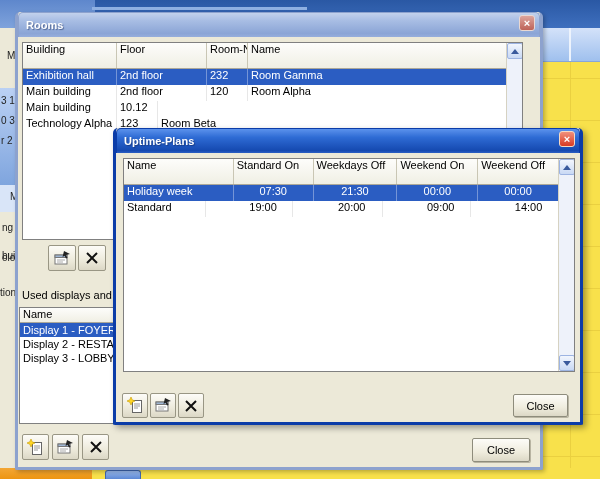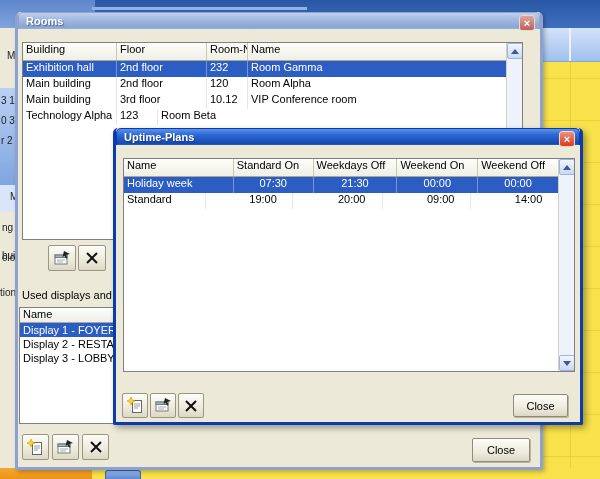--- a/index.html
+++ b/index.html
@@ -21,42 +21,42 @@
   .bg-orange { position:absolute; left:0; top:458px; width:92px; height:21px; background:linear-gradient(180deg,#F8B655,#ED9512); }
   .bg-blue-btn { position:absolute; left:105px; top:470px; width:36px; height:9px;
       background:linear-gradient(180deg,#9BBCF0,#5C87D4); border:1px solid #3E66B0; border-bottom:none; border-radius:3px 3px 0 0; }
   .bg-left { position:absolute; left:0; top:28px; width:16px; height:440px; background:#ECE9D8; overflow:hidden; }
   .bg-left .blue-block { position:absolute; left:0; top:60px; width:16px; height:97px; background:linear-gradient(180deg,#BBD1F4,#7FA5DE); }
   .bg-left .blue-row { position:absolute; left:0; top:157px; width:16px; height:27px; background:#D9E5F8; }
   .frag { position:absolute; font-size:10px; color:#222; white-space:nowrap; }
 
   
   .window { position:absolute; background:#ECE9D8; }
-  .titlebar { position:absolute; left:0; top:0; right:0; height:17px; border-radius:5px 5px 0 0;
+  .titlebar { position:absolute; left:0; top:0; right:0; height:25px; border-radius:5px 5px 0 0;
       display:flex; align-items:center; padding-left:7px; }
   .title-text { font-size:11px; font-weight:bold; color:#fff; text-shadow:1px 1px 1px rgba(20,40,90,.55); }
   .title-close { position:absolute; top:2px; right:4px; width:16px; height:16px; border-radius:3px;
       display:flex; align-items:center; justify-content:center; cursor:default;
       font-size:11px; font-weight:bold; color:#fff; line-height:1; }
 
   .rooms-win { left:15px; top:12px; width:528px; height:458px; z-index:2;
       border:3px solid #8DA2CE; border-top:none; border-radius:5px 5px 2px 2px;
       box-shadow:2px 2px 4px rgba(0,0,0,.25); }
   .rooms-win .titlebar { background:linear-gradient(180deg,#C2D1EC,#A9BEE4 30%,#8BA5D6 85%,#96AEDC); margin:0 -3px; left:3px; right:3px; border:1px solid #8DA2CE; border-bottom:none;}
   .rooms-win .title-close { background:linear-gradient(180deg,#DCA49C,#BE6258); border:1px solid #E9D8D2; }
 
   .uptime-win { left:113px; top:128px; width:470px; height:297px; z-index:5;
       border:3px solid #0B3CA8; border-top:none; border-radius:5px 5px 2px 2px;
       box-shadow:3px 3px 6px rgba(0,0,0,.35); }
   .uptime-win .titlebar { background:linear-gradient(180deg,#5B92EC,#2E6BD4 35%,#1549B0 90%,#2B5FC4); margin:0 -3px; left:3px; right:3px; border:1px solid #0B3CA8; border-bottom:none;}
   .uptime-win .title-close { background:linear-gradient(180deg,#F1907C,#D93A22); border:1px solid #F5D9C4; }
 
   
   .lv { position:absolute; background:#fff; border:1px solid #808080; overflow:hidden; }
-  .lv-header { display:flex; height:18px; background:linear-gradient(180deg,#FDFDFB,#F0EFE4); border-bottom:1px solid #ACA899; }
+  .lv-header { display:flex; height:26px; background:linear-gradient(180deg,#FDFDFB,#F0EFE4); border-bottom:1px solid #ACA899; }
   .lv-header .hcell { font-size:11px; line-height:13px; padding-left:3px; color:#000;
       border-right:1px solid #C9C6B4; overflow:hidden; white-space:nowrap; }
   .lv-row { display:flex; height:16px; }
   .lv-row .cell { font-size:11px; line-height:13px; padding-left:3px; color:#000;
       border-right:1px solid #E7E7E7; overflow:hidden; white-space:nowrap; }
   .lv-row .cell.time { text-align:center; padding-left:0; }
   .lv-row.selected { background:#2B5DC2; }
   .lv-row.selected .cell { color:#fff; border-right-color:rgba(255,255,255,.35); }
 
   
@@ -146,23 +146,21 @@
         <div class="cell rc3">Room Gamma</div>
       </div>
       <div class="lv-row" style="margin-right:16px;">
         <div class="cell rc0">Main building</div>
         <div class="cell rc1">2nd floor</div>
         <div class="cell rc2">120</div>
         <div class="cell rc3">Room Alpha</div>
       </div>
       <div class="lv-row" style="margin-right:16px;">
         <div class="cell rc0">Main building</div>
-        <div class="cell rc1">3rd floor</div>
         <div class="cell rc2">10.12</div>
-        <div class="cell rc3">VIP Conference room</div>
       </div>
       <div class="lv-row" style="margin-right:16px;">
         <div class="cell rc0">Technology Alpha</div>
         <div class="cell rc2">123</div>
         <div class="cell rc3">Room Beta</div>
       </div>
       <div class="sb">
         <div class="sb-btn up">
             <div class="tri-up"></div>
           </div>

